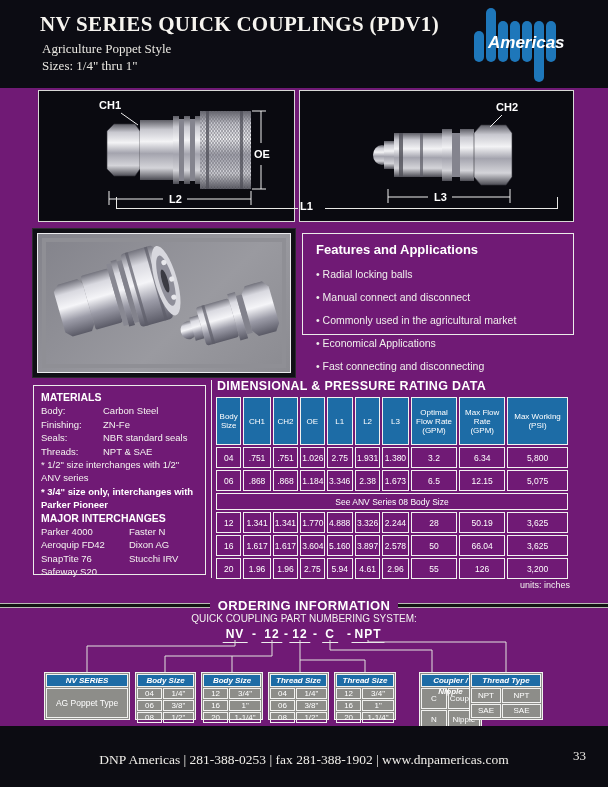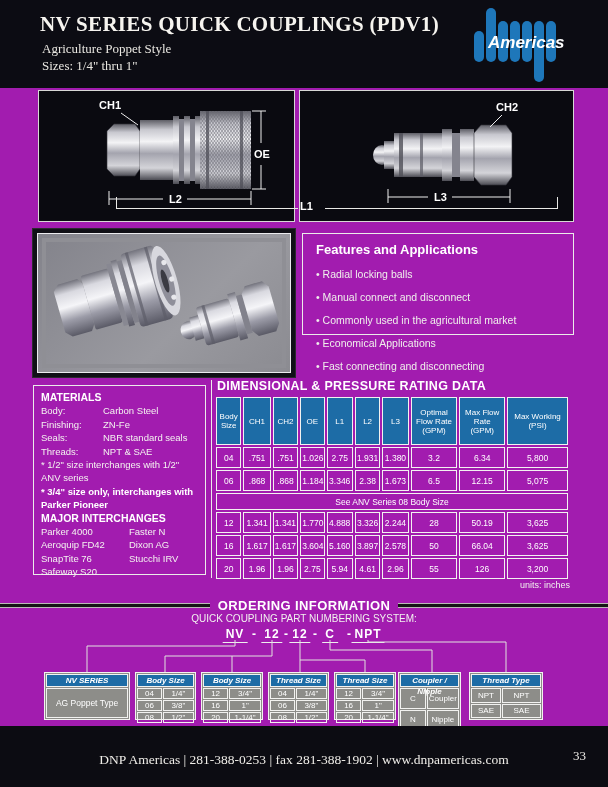--- a/index.html
+++ b/index.html
@@ -1,17 +1,17 @@
 <!DOCTYPE html>
 <html><head>
 <meta charset="utf-8">
 <style>
   html,body{margin:0;padding:0;background:#444;}
   .page{position:relative;width:608px;height:787px;margin:0 auto;overflow:hidden;
-        background:#a21caf;font-family:"Liberation Sans",sans-serif;}
+        background:#701a75;font-family:"Liberation Sans",sans-serif;}
   
   .hdr{position:absolute;top:0;left:0;width:608px;height:88px;background:#0c0c13;}
   .hdr-title{position:absolute;left:40px;top:12px;color:#f6f4ef;font-family:"Liberation Serif",serif;
              font-weight:bold;font-size:21px;letter-spacing:.3px;}
   .hdr-sub{position:absolute;left:42px;color:#e9e7e1;font-family:"Liberation Serif",serif;font-size:13px;}
   .sub1{top:41px;} .sub2{top:58px;}
   .logo{position:absolute;left:466px;top:4px;width:128px;height:82px;}
   
   .panel{position:absolute;background:#0a0a10;border:1px solid #d8d8d6;}
   .panel-l{left:38px;top:90px;width:255px;height:130px;}
@@ -447,21 +447,21 @@
         </div>
         <div class="obox-row">
           <div class="obox-c k">16</div>
           <div class="obox-c v">1"</div>
         </div>
         <div class="obox-row">
           <div class="obox-c k">20</div>
           <div class="obox-c v">1-1/4"</div>
         </div>
       </div>
-      <div class="obox" style="left: 398px; width: 63px; height: 60px;">
+      <div class="obox" style="left: 419px; width: 63px; height: 60px;">
         <div class="obox-h">Coupler / Nipple</div>
         <div class="obox-row">
           <div class="obox-c k">C</div>
           <div class="obox-c v">Coupler</div>
         </div>
         <div class="obox-row">
           <div class="obox-c k">N</div>
           <div class="obox-c v">Nipple</div>
         </div>
       </div>

